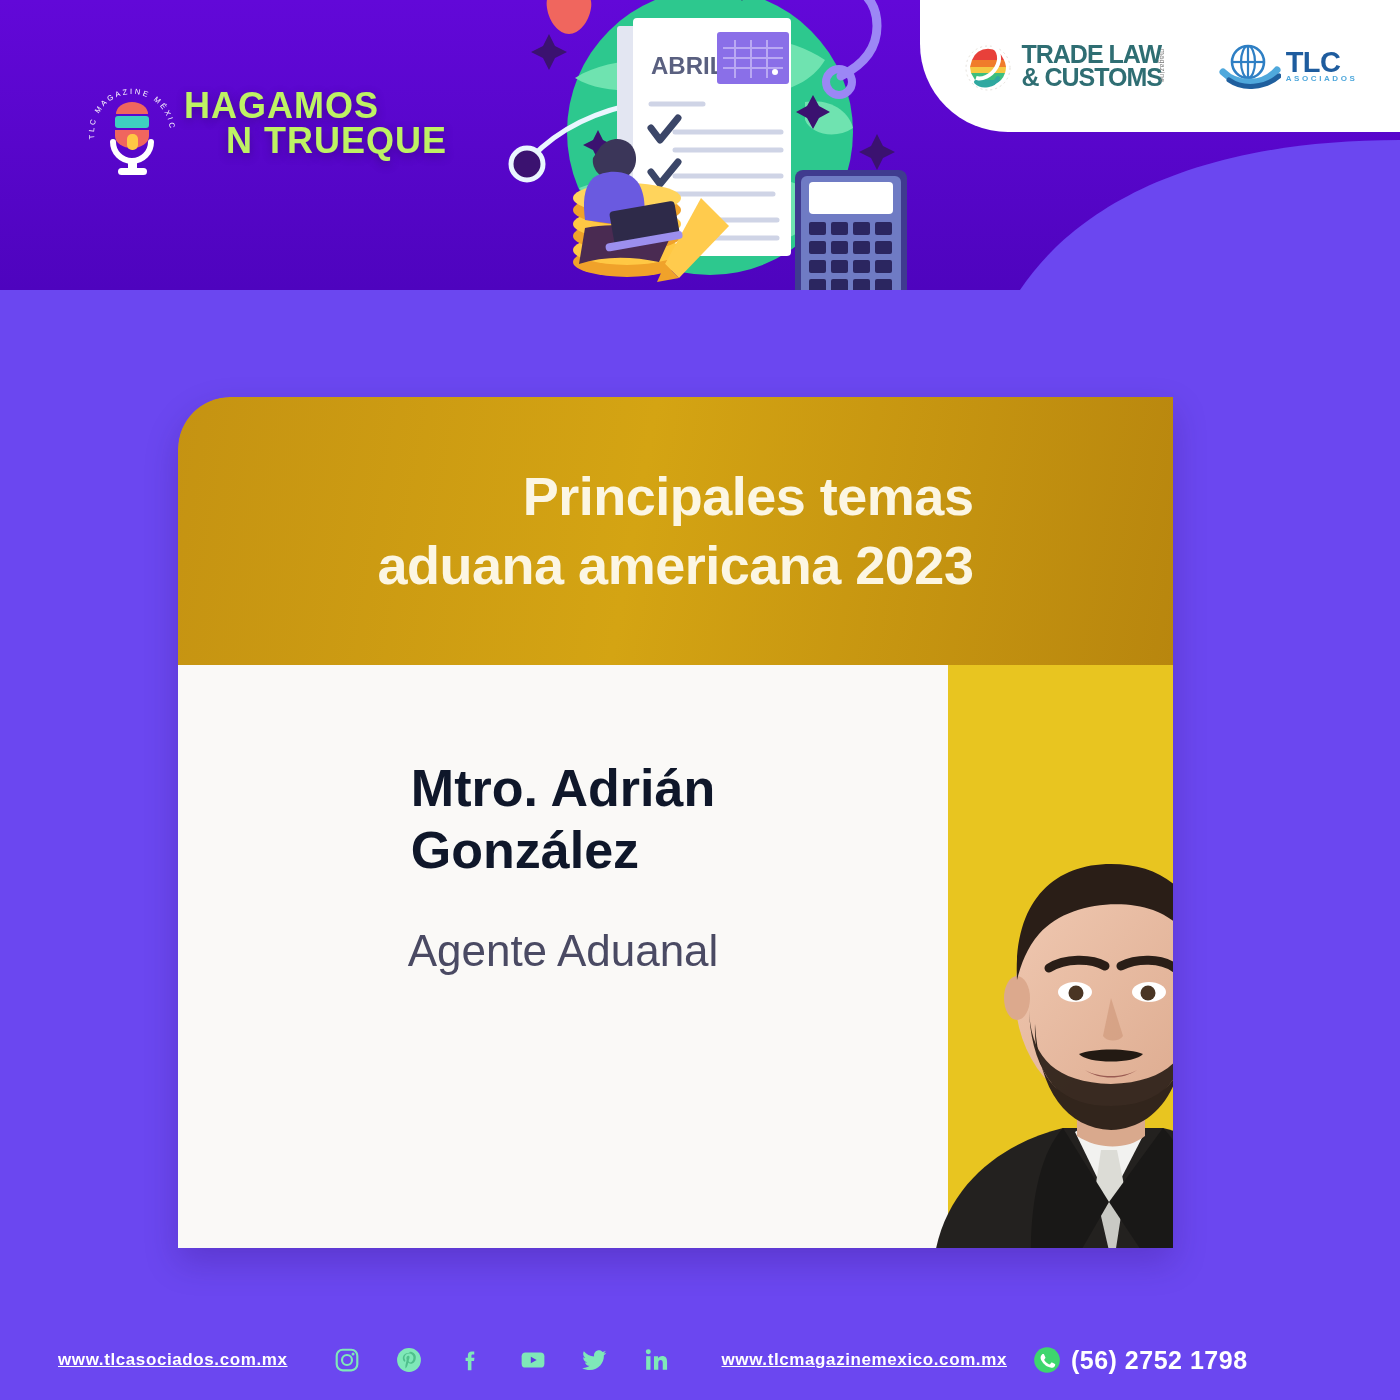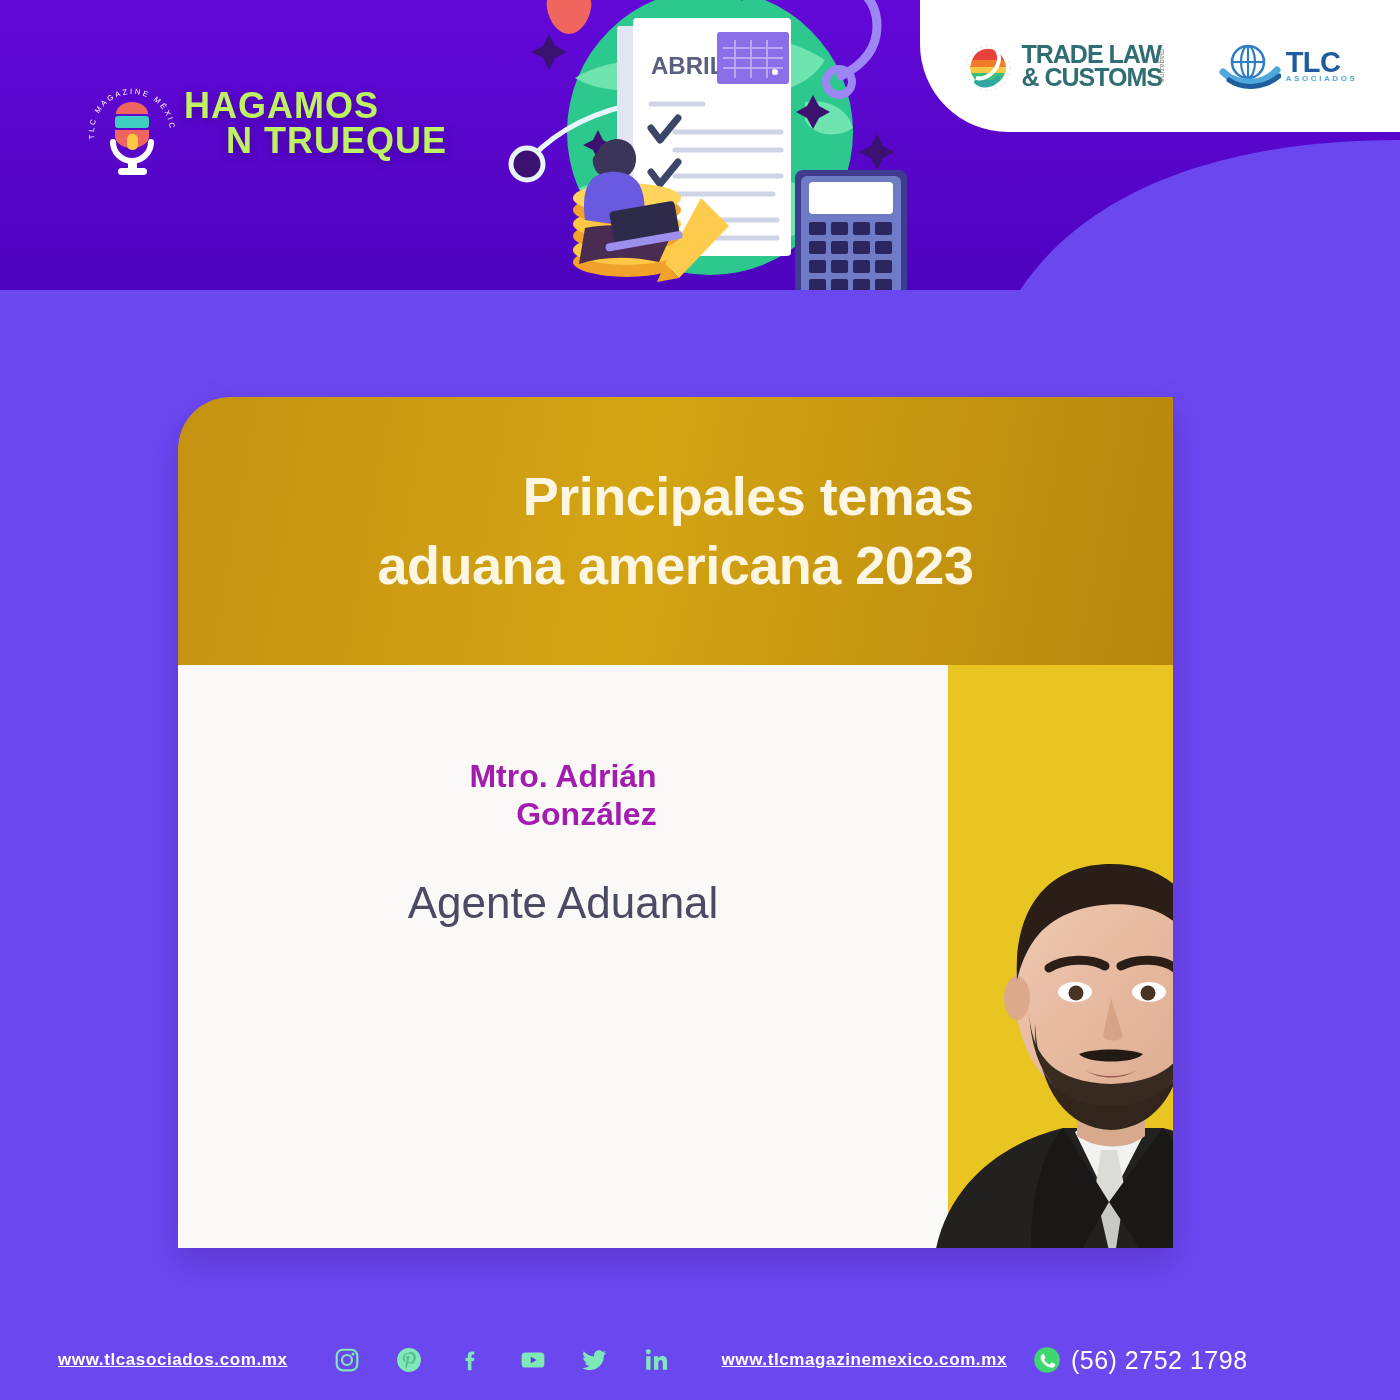--- a/index.html
+++ b/index.html
@@ -64,41 +64,41 @@
   #photo-panel {
     position:absolute; right:0; top:0; width:225px; height:583px;
     background:#E8C520;
   }
   #speaker-text {
     position:absolute; left:0; top:0; width:770px; height:583px;
     display:flex; flex-direction:column; align-items:center;
     justify-content:flex-start; padding-top:92px;
   }
   #speaker-name {
-    color:#a21caf; font-size:32px; font-weight:bold; line-height:1.2;
-    text-align:right;
+    color:#0f172a; font-size:52px; font-weight:bold; line-height:1.2;
+    text-align:left;
   }
   #speaker-role {
     margin-top:40px; color:#4A4A63; font-size:44px; line-height:1.34;
     text-align:center; font-weight:normal;
   }
 
   
   #portrait { position:absolute; left:735px; top:133px; width:390px; height:470px; }
 
   
   #footer {
     position:absolute; left:0; bottom:0; width:1400px; height:80px;
     display:flex; align-items:center; gap:0;text-align:right;
   }
   .f-url { color:#FFFFFF; font-size:17px; font-weight:bold; letter-spacing:0.6px; }
   #social { display:flex; align-items:center; gap:36px; }
   .soc { width:26px; height:26px; flex:none; }
   #phone-wrap { display:flex; align-items:center; gap:10px; }
-  #phone-num { color:#FFFFFF; font-size:25px; font-weight:normal; letter-spacing:0.5px; }
+  #phone-num { color:#FFFFFF; font-size:25px; font-weight:bold; letter-spacing:0.5px; }
 </style>
 </head>
 <body>
 
 <div id="header">
 
   <svg id="header-curve" viewBox="0 0 1400 290" preserveAspectRatio="none">
     <defs>
       <linearGradient id="hdrGrad" x1="0" y1="0" x2="0" y2="1">
         <stop offset="0" stop-color="#6208D8"></stop>

